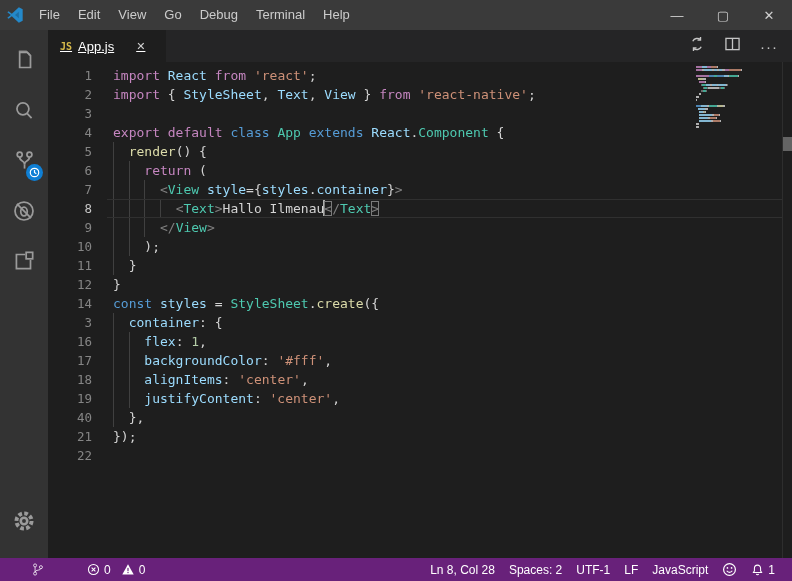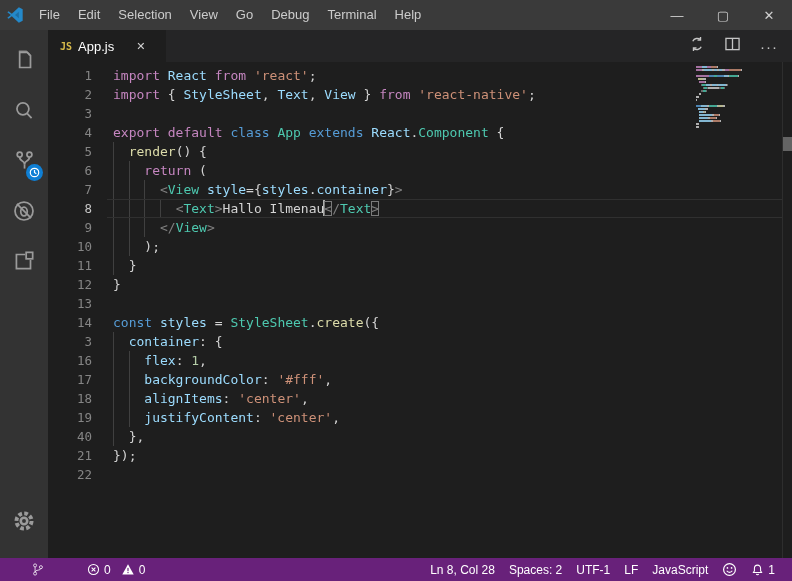--- a/index.html
+++ b/index.html
@@ -28,21 +28,21 @@
   .act-item svg { stroke:#9b9b9b; fill:none; stroke-width:1.6; }
   .badge { position:absolute; right:5px; bottom:3px; width:17px; height:17px; border-radius:50%;
     display:flex; align-items:center; justify-content:center; }
   .act-bottom { margin-top:auto; margin-bottom:14px; }
 
   .editor-col { flex:1 1 auto; display:flex; flex-direction:column; min-width:0; background:#1e1e1e; }
 
   
   .tabbar { height:32px; background:#252526; display:flex; align-items:stretch; flex:0 0 auto; position:relative; }
   .tab { background:#1e1e1e; display:flex; align-items:center; padding:0 10px 0 12px; min-width:118px;
-    color:#ffffff; font-size:13px; }
+    color:#ffffff; font-size:13px;text-decoration:underline; }
   .js-badge { color:#d7ba4a; font-weight:bold; font-size:10px; margin-right:6px;
     font-family:"DejaVu Sans Mono", monospace; }
   .tab-close { margin-left:22px; color:#d4d4d4; font-size:11px; }
   .tab-actions { margin-left:auto; display:flex; align-items:center; gap:20px; padding-right:14px; color:#c5c5c5; }
   .tab-actions svg { stroke:#c5c5c5; fill:none; stroke-width:1.4; }
   .more-dots { font-size:15px; letter-spacing:1px; color:#c5c5c5; }
 
   
   .editor { flex:1 1 auto; position:relative; overflow:hidden;
     font-family:"DejaVu Sans Mono", monospace; font-size:13px; }
@@ -84,21 +84,20 @@
   <div class="titlebar">
     <div class="logo">
       <svg width="16" height="16" viewBox="0 0 100 100">
         <path fill="#2489ca" d="M74 2 L30 42 L10 27 L2 33 L24 50 L2 67 L10 73 L30 58 L74 98 L98 86 V14 Z"></path>
         <path fill="#1d6fa5" d="M74 30 L50 50 L74 70 Z"></path>
       </svg>
     </div>
     <div class="menus" id="menus">
         <span class="menu-item">File</span>
         <span class="menu-item">Edit</span>
-        <span class="menu-item">Selection</span>
         <span class="menu-item">View</span>
         <span class="menu-item">Go</span>
         <span class="menu-item">Debug</span>
         <span class="menu-item">Terminal</span>
         <span class="menu-item">Help</span>
       </div>
     <div class="win-controls">
       <div class="win-btn">—</div>
       <div class="win-btn">▢</div>
       <div class="win-btn">✕</div>
@@ -189,21 +188,20 @@
             <div class="cl"><span class="gutter">3</span><span class="code"></span></div>
             <div class="cl"><span class="gutter">4</span><span class="code"><span style="color: rgb(197, 134, 192);">export </span><span style="color: rgb(197, 134, 192);">default </span><span style="color: rgb(86, 156, 214);">class </span><span style="color: rgb(78, 201, 176);">App </span><span style="color: rgb(86, 156, 214);">extends </span><span style="color: rgb(156, 220, 254);">React</span><span style="color: rgb(212, 212, 212);">.</span><span style="color: rgb(78, 201, 176);">Component </span><span style="color: rgb(212, 212, 212);">{</span></span></div>
             <div class="cl"><span class="gutter">5</span><span class="code"><span class="guide" style="left: 0ch;"></span><span style="color: rgb(212, 212, 212);">  </span><span style="color: rgb(220, 220, 170);">render</span><span style="color: rgb(212, 212, 212);">() {</span></span></div>
             <div class="cl"><span class="gutter">6</span><span class="code"><span class="guide" style="left: 0ch;"></span><span class="guide" style="left: 2ch;"></span><span style="color: rgb(212, 212, 212);">    </span><span style="color: rgb(197, 134, 192);">return </span><span style="color: rgb(212, 212, 212);">(</span></span></div>
             <div class="cl"><span class="gutter">7</span><span class="code"><span class="guide" style="left: 0ch;"></span><span class="guide" style="left: 2ch;"></span><span class="guide" style="left: 4ch;"></span><span style="color: rgb(212, 212, 212);">      </span><span style="color: rgb(128, 128, 128);">&lt;</span><span style="color: rgb(78, 201, 176);">View </span><span style="color: rgb(156, 220, 254);">style</span><span style="color: rgb(212, 212, 212);">=</span><span style="color: rgb(212, 212, 212);">{</span><span style="color: rgb(156, 220, 254);">styles</span><span style="color: rgb(212, 212, 212);">.</span><span style="color: rgb(156, 220, 254);">container</span><span style="color: rgb(212, 212, 212);">}</span><span style="color: rgb(128, 128, 128);">&gt;</span></span></div>
             <div class="cl current"><span class="gutter">8</span><span class="code"><span class="guide" style="left: 0ch;"></span><span class="guide" style="left: 2ch;"></span><span class="guide" style="left: 4ch;"></span><span class="guide" style="left: 6ch;"></span><span style="color: rgb(212, 212, 212);">        </span><span style="color: rgb(128, 128, 128);">&lt;</span><span style="color: rgb(78, 201, 176);">Text</span><span style="color: rgb(128, 128, 128);">&gt;</span><span style="color: rgb(212, 212, 212);">Hallo Ilmenau</span><span class="cursor"></span><span class="matched" style="color: rgb(128, 128, 128);">&lt;</span><span style="color: rgb(128, 128, 128);">/</span><span style="color: rgb(78, 201, 176);">Text</span><span class="matched" style="color: rgb(128, 128, 128);">&gt;</span></span></div>
             <div class="cl"><span class="gutter">9</span><span class="code"><span class="guide" style="left: 0ch;"></span><span class="guide" style="left: 2ch;"></span><span class="guide" style="left: 4ch;"></span><span style="color: rgb(212, 212, 212);">      </span><span style="color: rgb(128, 128, 128);">&lt;/</span><span style="color: rgb(78, 201, 176);">View</span><span style="color: rgb(128, 128, 128);">&gt;</span></span></div>
             <div class="cl"><span class="gutter">10</span><span class="code"><span class="guide" style="left: 0ch;"></span><span class="guide" style="left: 2ch;"></span><span style="color: rgb(212, 212, 212);">    </span><span style="color: rgb(212, 212, 212);">);</span></span></div>
             <div class="cl"><span class="gutter">11</span><span class="code"><span class="guide" style="left: 0ch;"></span><span style="color: rgb(212, 212, 212);">  }</span></span></div>
             <div class="cl"><span class="gutter">12</span><span class="code"><span style="color: rgb(212, 212, 212);">}</span></span></div>
-            <div class="cl"><span class="gutter">13</span><span class="code"></span></div>
             <div class="cl"><span class="gutter">14</span><span class="code"><span style="color: rgb(86, 156, 214);">const </span><span style="color: rgb(156, 220, 254);">styles </span><span style="color: rgb(212, 212, 212);">= </span><span style="color: rgb(78, 201, 176);">StyleSheet</span><span style="color: rgb(212, 212, 212);">.</span><span style="color: rgb(220, 220, 170);">create</span><span style="color: rgb(212, 212, 212);">({</span></span></div>
             <div class="cl"><span class="gutter">3</span><span class="code"><span class="guide" style="left: 0ch;"></span><span style="color: rgb(212, 212, 212);">  </span><span style="color: rgb(156, 220, 254);">container</span><span style="color: rgb(212, 212, 212);">: {</span></span></div>
             <div class="cl"><span class="gutter">16</span><span class="code"><span class="guide" style="left: 0ch;"></span><span class="guide" style="left: 2ch;"></span><span style="color: rgb(212, 212, 212);">    </span><span style="color: rgb(156, 220, 254);">flex</span><span style="color: rgb(212, 212, 212);">: </span><span style="color: rgb(181, 206, 168);">1</span><span style="color: rgb(212, 212, 212);">,</span></span></div>
             <div class="cl"><span class="gutter">17</span><span class="code"><span class="guide" style="left: 0ch;"></span><span class="guide" style="left: 2ch;"></span><span style="color: rgb(212, 212, 212);">    </span><span style="color: rgb(156, 220, 254);">backgroundColor</span><span style="color: rgb(212, 212, 212);">: </span><span style="color: rgb(206, 145, 120);">'#fff'</span><span style="color: rgb(212, 212, 212);">,</span></span></div>
             <div class="cl"><span class="gutter">18</span><span class="code"><span class="guide" style="left: 0ch;"></span><span class="guide" style="left: 2ch;"></span><span style="color: rgb(212, 212, 212);">    </span><span style="color: rgb(156, 220, 254);">alignItems</span><span style="color: rgb(212, 212, 212);">: </span><span style="color: rgb(206, 145, 120);">'center'</span><span style="color: rgb(212, 212, 212);">,</span></span></div>
             <div class="cl"><span class="gutter">19</span><span class="code"><span class="guide" style="left: 0ch;"></span><span class="guide" style="left: 2ch;"></span><span style="color: rgb(212, 212, 212);">    </span><span style="color: rgb(156, 220, 254);">justifyContent</span><span style="color: rgb(212, 212, 212);">: </span><span style="color: rgb(206, 145, 120);">'center'</span><span style="color: rgb(212, 212, 212);">,</span></span></div>
             <div class="cl"><span class="gutter">40</span><span class="code"><span class="guide" style="left: 0ch;"></span><span style="color: rgb(212, 212, 212);">  },</span></span></div>
             <div class="cl"><span class="gutter">21</span><span class="code"><span style="color: rgb(212, 212, 212);">});</span></span></div>
             <div class="cl"><span class="gutter">22</span><span class="code"></span></div>
           </div>

